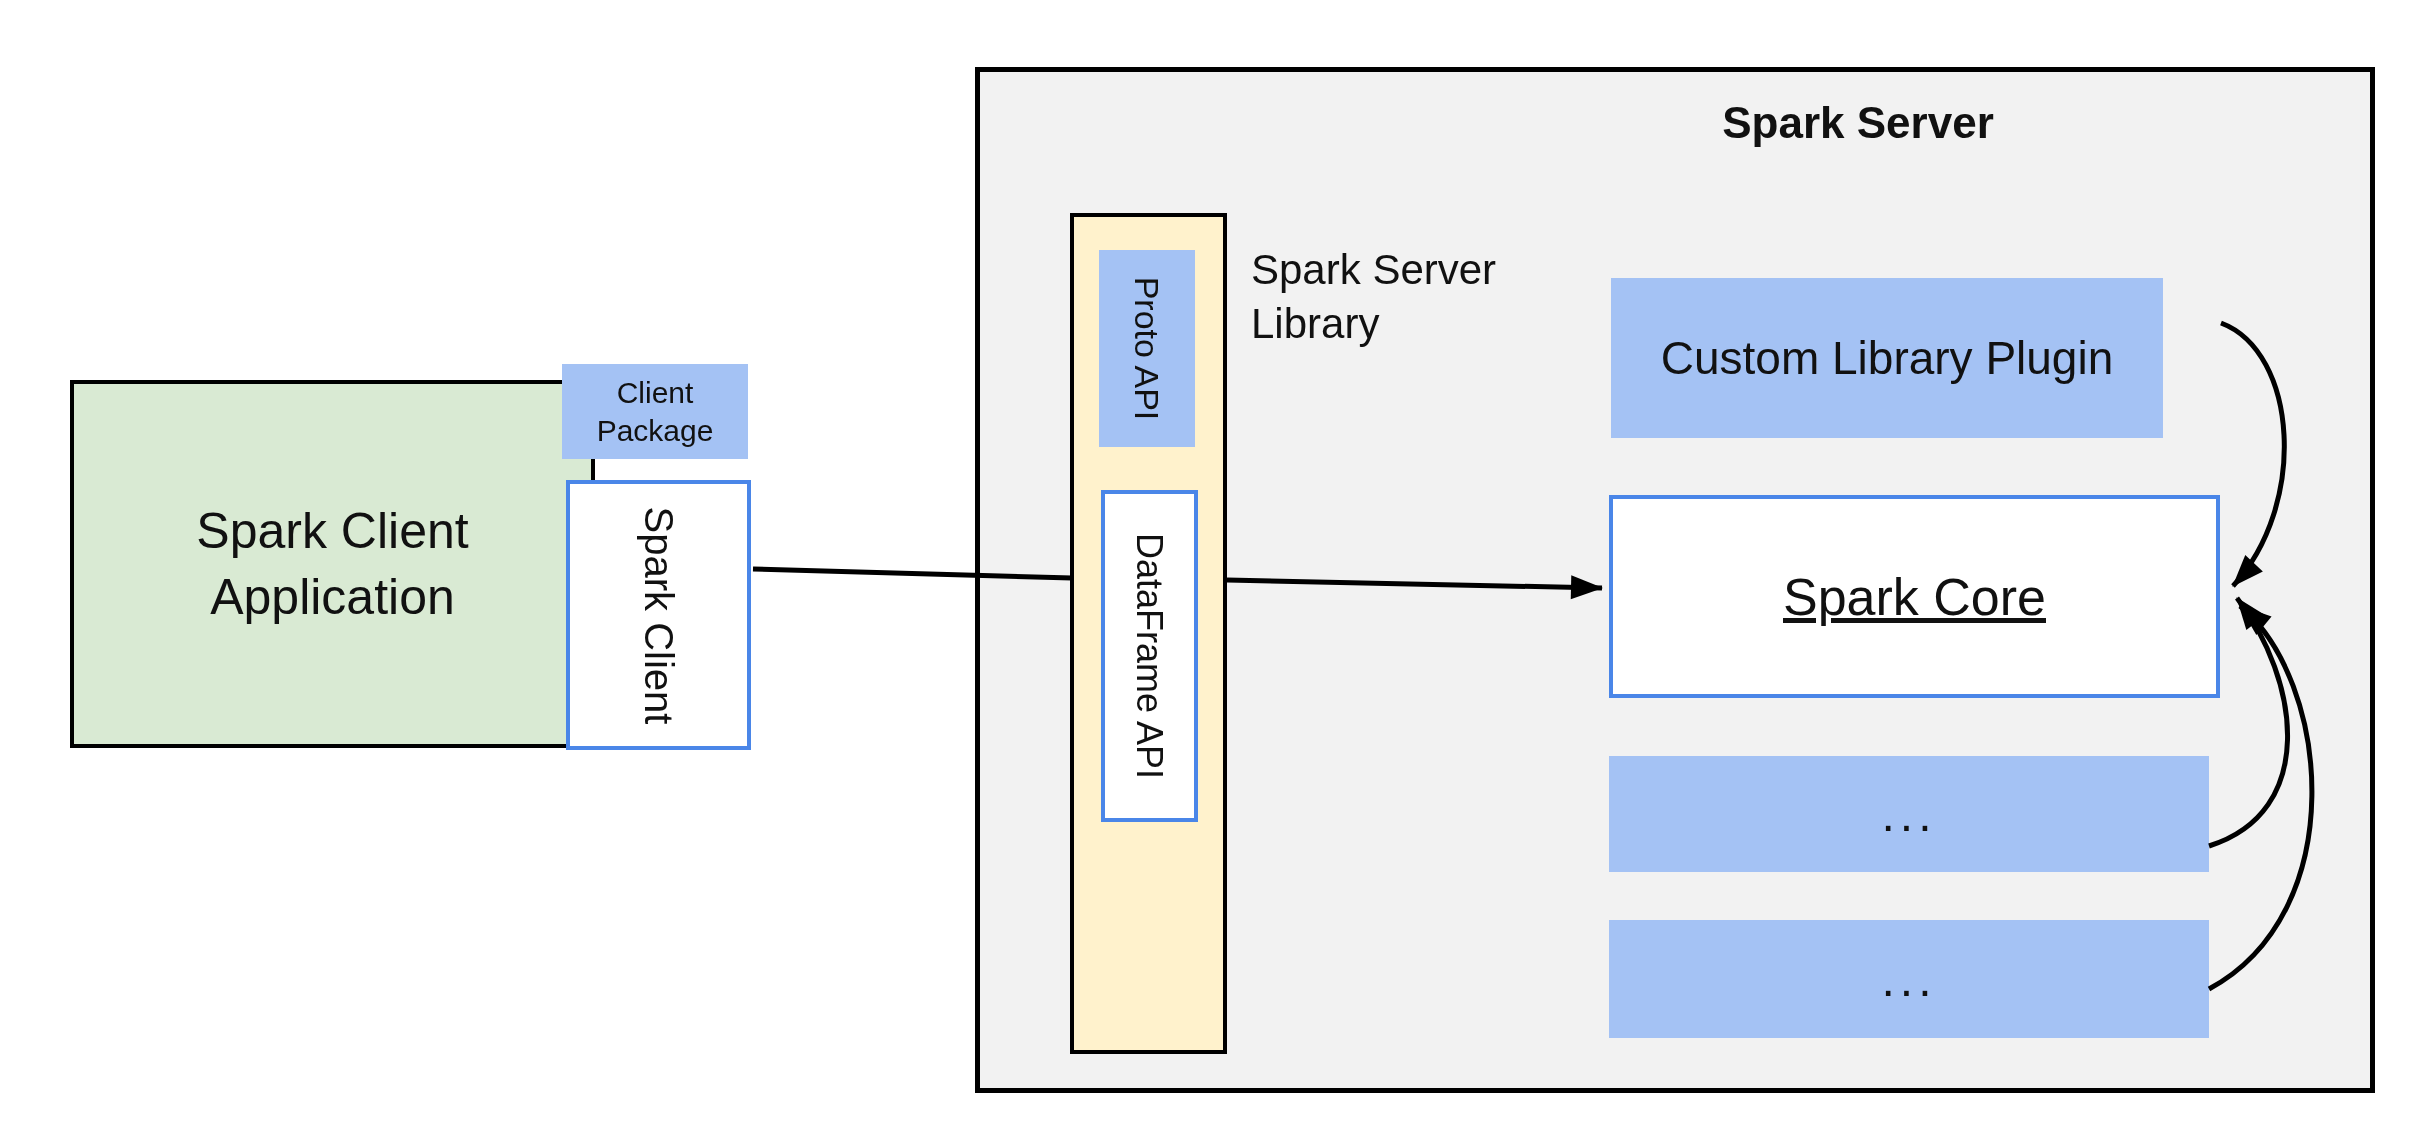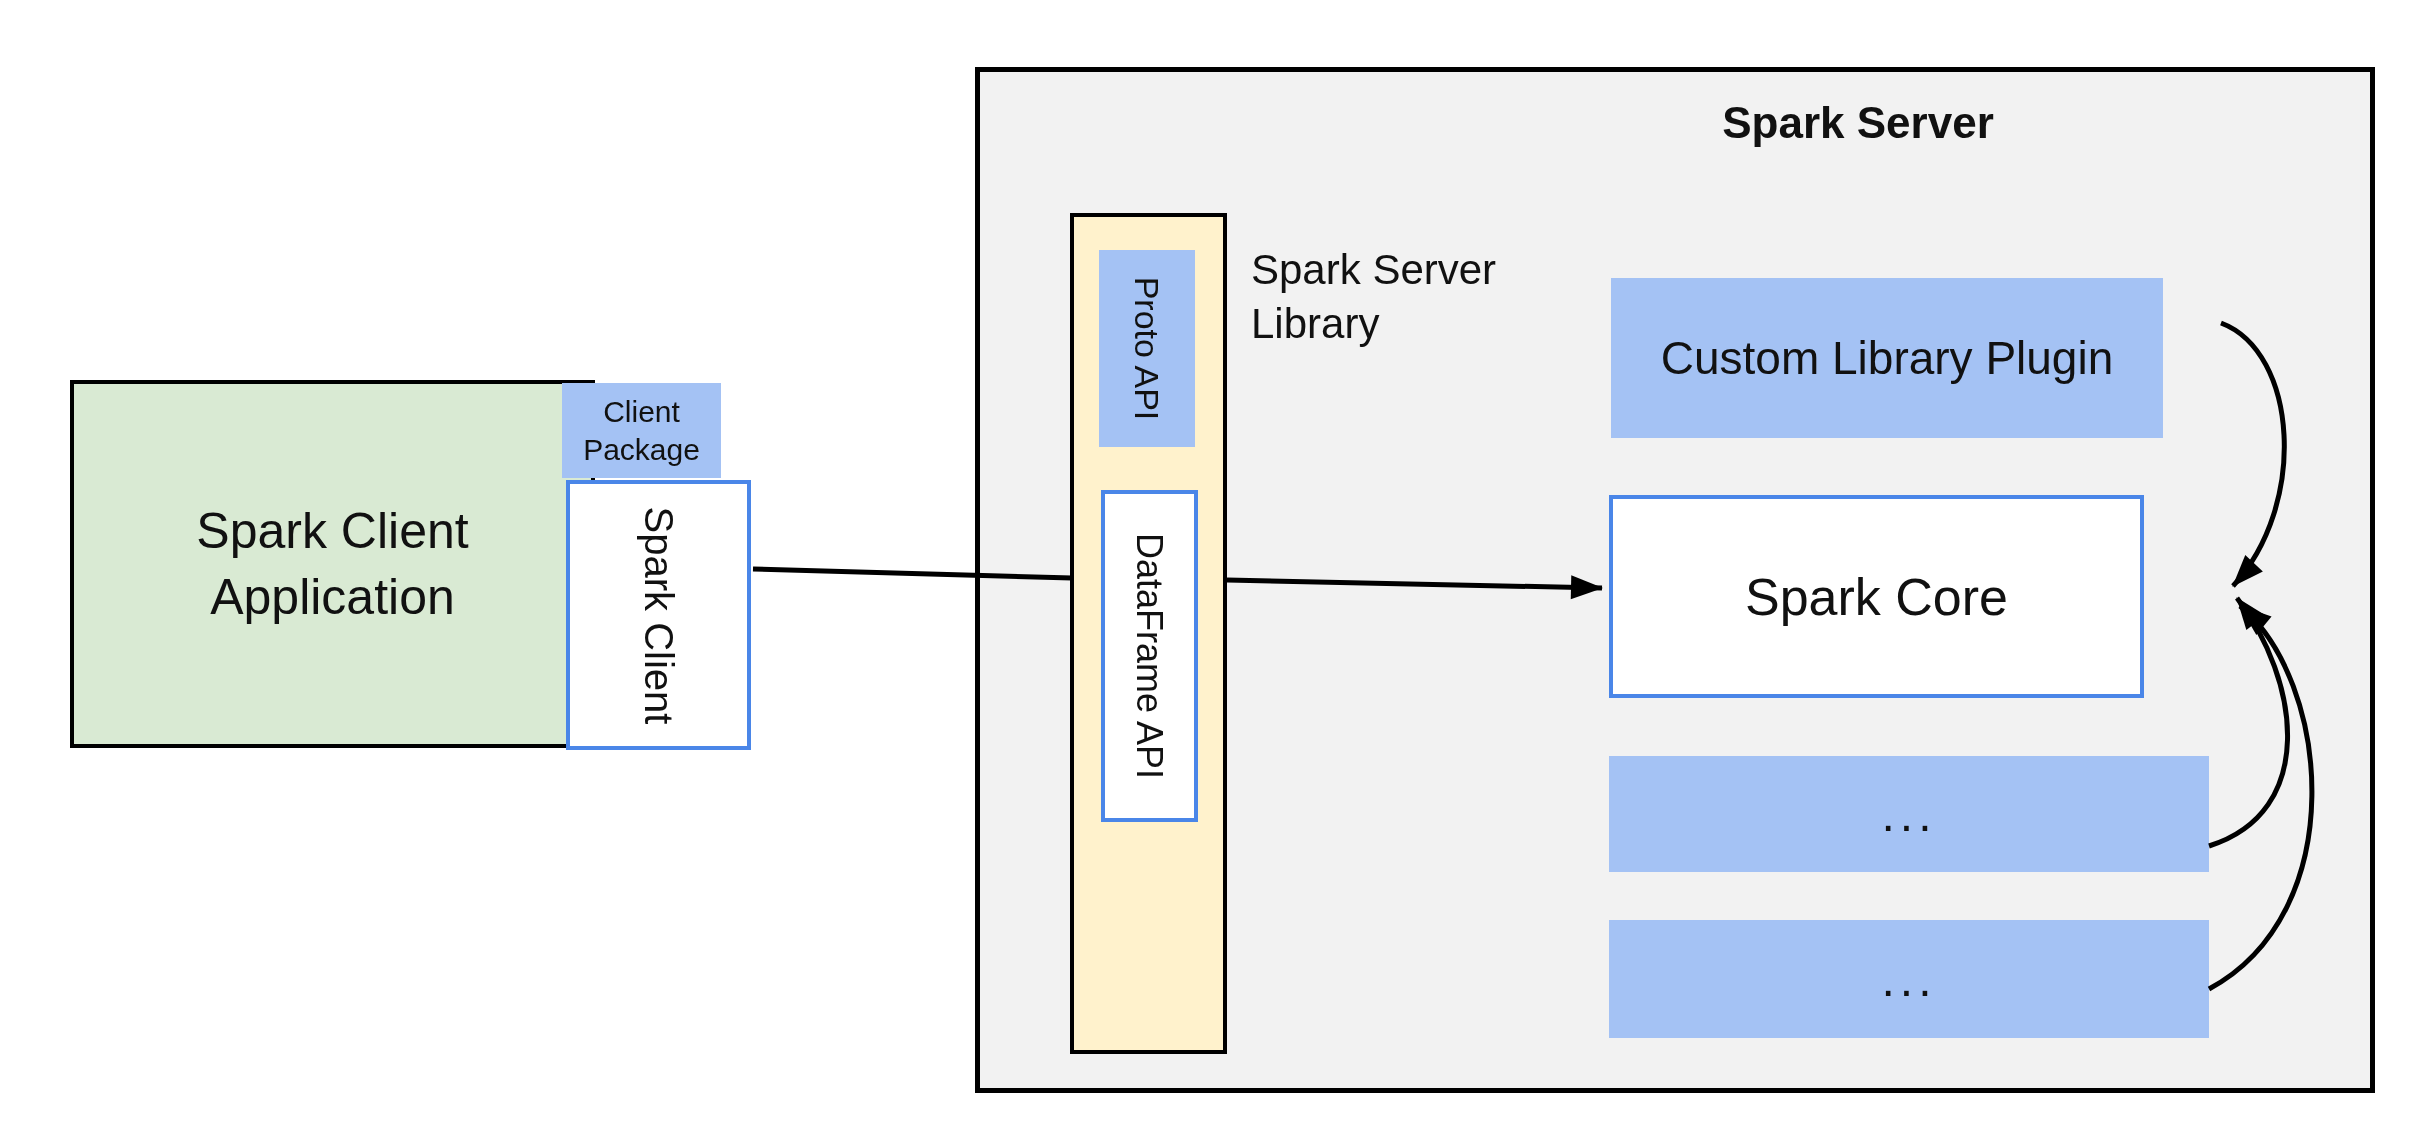--- a/index.html
+++ b/index.html
@@ -15,21 +15,21 @@
   .flexc{display:flex;align-items:center;justify-content:center;text-align:center;}
   .preline{white-space:pre-line;}
 
   
   .green-box{
     left:70px;top:380px;width:525px;height:368px;
     background:#d9ead3;border:4px solid #000;
     font-size:50px;line-height:66px;z-index:1;
   }
   .client-package{
-    left:562px;top:383px;width:159px;height:95px;
+    left:562px;top:364px;width:186px;height:95px;
     background:#a4c2f4;z-index:2;
     font-size:30px;line-height:38px;
   }
   .spark-client-box{
     left:566px;top:480px;width:185px;height:270px;
     background:#fff;border:4px solid #4a86e8;z-index:2;
     font-size:40px;
   }
 
   
@@ -59,22 +59,22 @@
   }
   .lib-label{
     left:1251px;top:243px;width:420px;
     font-size:42px;line-height:54px;text-align:left;z-index:3;
   }
   .plugin-box{
     left:1611px;top:278px;width:552px;height:160px;
     background:#a4c2f4;z-index:2;font-size:46px;
   }
   .core-box{
-    left:1609px;top:495px;width:535px;height:203px;
-    background:#fff;border:4px solid #4a86e8;z-index:2;font-size:52px;
+    left:1609px;top:495px;width:611px;height:203px;
+    background:#fff;border:4px solid #4a86e8;z-index:2;font-size:52px;text-decoration:underline;
   }
   .dots-box1{
     left:1609px;top:756px;width:600px;height:116px;
     background:#a4c2f4;z-index:2;font-size:48px;letter-spacing:5px;
   }
   .dots-box2{
     left:1609px;top:920px;width:600px;height:118px;
     background:#a4c2f4;z-index:2;font-size:48px;letter-spacing:5px;
   }
   .vtext{transform:rotate(90deg);white-space:nowrap;}

